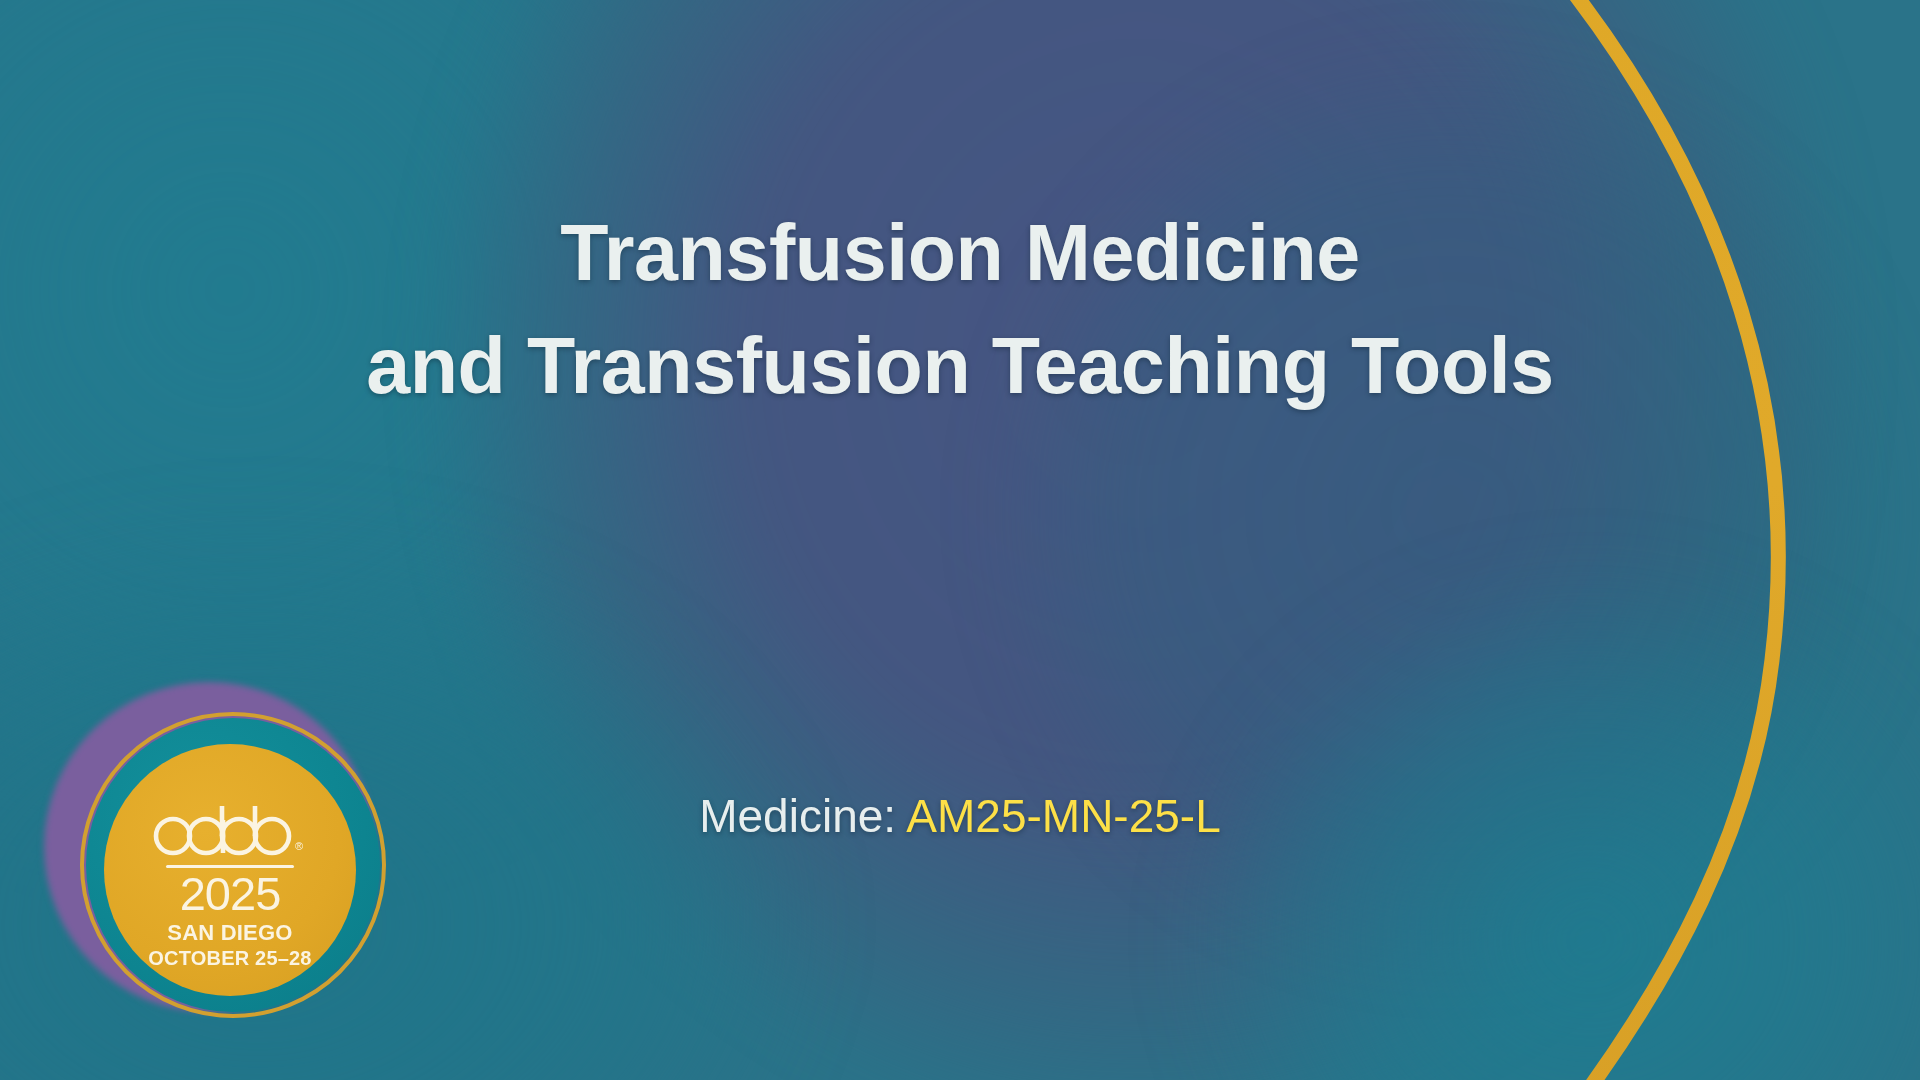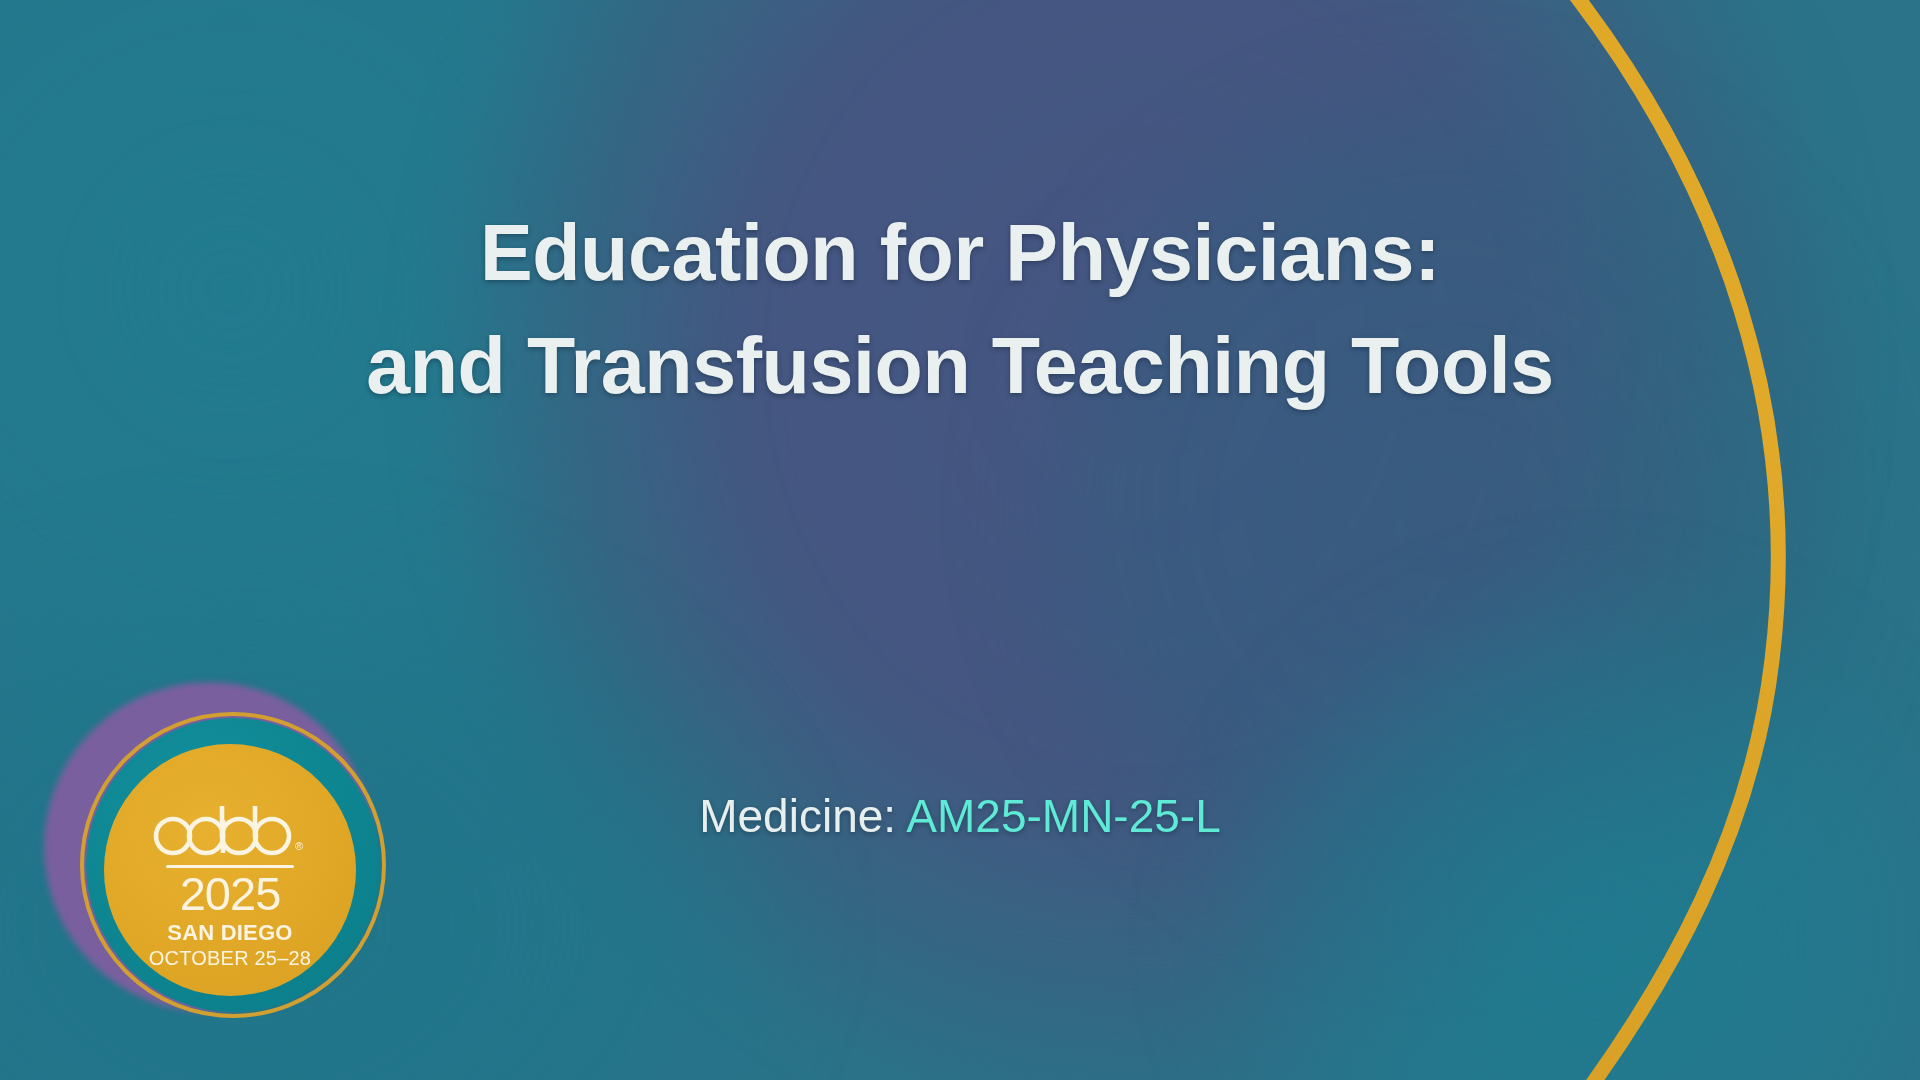--- a/index.html
+++ b/index.html
@@ -128,21 +128,21 @@
     left: 0;
     right: 0;
     top: 786px;
     text-align: center;
     font-size: 46px;
     line-height: 60px;
     text-shadow: 0 2px 5px rgba(10,30,45,0.40);
     white-space: nowrap;
   }
   #session-label { color: #e7eeee; }
-  #session-code  { color: #5eead4; }
+  #session-code  { color: #fde047; }
 
   
   #logo {
     position: absolute;
     left: 62px;
     top: 700px;
     width: 340px;
     height: 340px;
   }
   
@@ -212,21 +212,21 @@
   #logo-city {
     color: #fbf4e2;
     font-size: 22px;
     font-weight: bold;
     line-height: 29px;
     letter-spacing: 0.2px;
   }
   #logo-dates {
     color: #fbf4e2;
     font-size: 20px;
-    font-weight: normal;
+    font-weight: bold;
     line-height: 23px;
     letter-spacing: 0.2px;
   }
 </style>
 </head>
 <body>
 
 <div id="slide">
 
   <div class="bg-layer" id="blob-teal-left"></div>
@@ -242,21 +242,21 @@
           <stop offset="0%" stop-color="#dfa827"></stop>
           <stop offset="45%" stop-color="#e0a92a"></stop>
           <stop offset="100%" stop-color="#d8a026"></stop>
         </linearGradient>
       </defs>
       <path d="M 1548 -40 C 1736 190, 1800 430, 1772 660 C 1752 830, 1672 980, 1566 1120" fill="none" stroke="url(#arcGrad)" stroke-width="15" stroke-linecap="butt"></path>
     </svg>
   </div>
 
   <div id="title-block">
-    <div class="title-line">Education for Physicians:</div>
+    <div class="title-line">Transfusion Medicine</div>
     <div class="title-line">and Transfusion Teaching Tools</div>
   </div>
 
   <div id="session-line">
     <span id="session-label">Medicine:</span>
     <span id="session-code">AM25-MN-25-L</span>
   </div>
 
   <div id="logo">
     <div id="logo-purple"></div>

